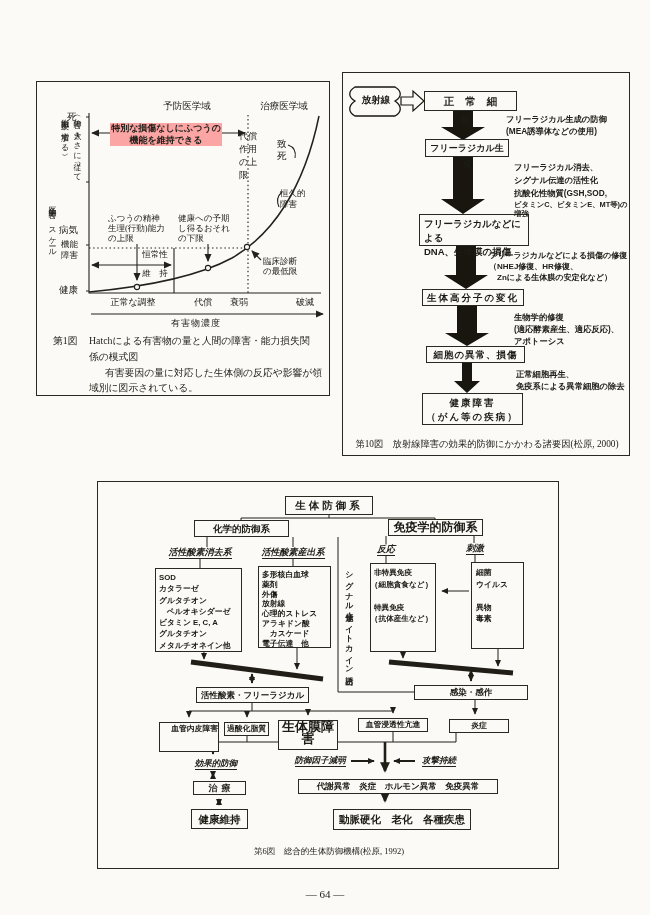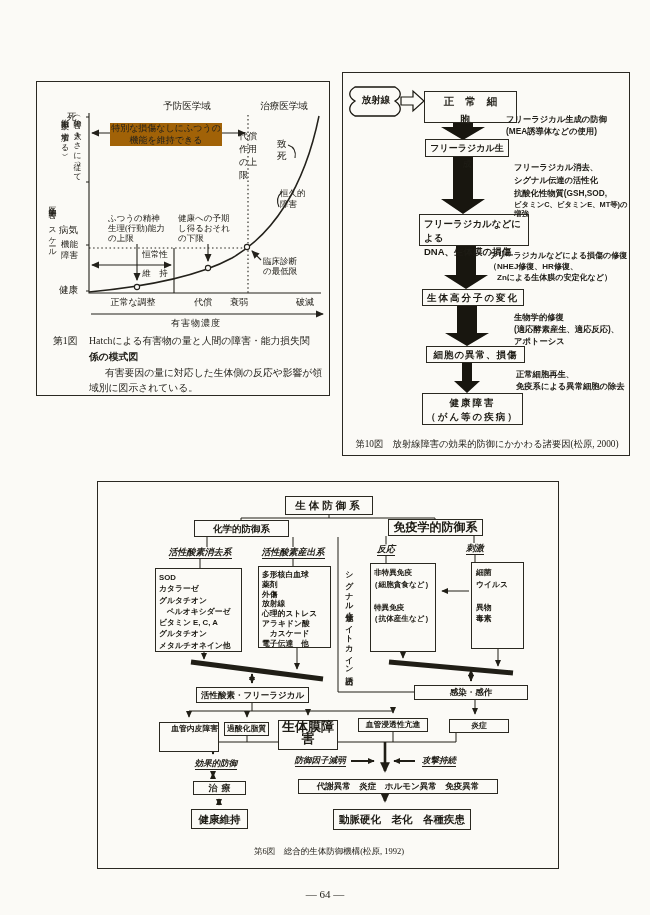--- a/index.html
+++ b/index.html
@@ -7,21 +7,21 @@
         font-family:"Liberation Serif","DejaVu Serif",serif;color:#23211b;overflow:hidden;}
   .panel{position:absolute;background:#fbfaf6;box-sizing:border-box;}
   .g{font-family:"Liberation Sans","DejaVu Sans",sans-serif;font-weight:bold;}
   .bx{position:absolute;border:1px solid #2a2820;background:#fbfaf6;text-align:center;
       box-sizing:border-box;font-family:"Liberation Sans","DejaVu Sans",sans-serif;font-weight:bold;color:#1d1b14;}
   .lb{position:absolute;line-height:1.18;}
   .ct{text-align:center;}
   .lt{text-align:left;}
   .ul{text-decoration:none;border-bottom:1.4px solid #23211b;padding-bottom:1px;}
   .it{font-style:italic;}
-  .mask{background:#a16207;}
+  .mask{background:#fca5a5;font-weight:bold;}
   .vcol{display:block;}
   .vert{writing-mode:vertical-rl;}
   svg{position:absolute;left:0;top:0;}
 </style>
 </head>
 <body>
 
 <div class="page">
 
   <div class="panel" style="left:36px;top:81px;width:294px;height:315px;border:1.8px solid #2a2822;">
@@ -82,42 +82,42 @@
     <div class="lb" style="left:240px;top:56px;width:11px;font-size:9.5px;line-height:12px;">致死</div>
     <div class="lb" style="left:243px;top:106px;width:30px;font-size:8.5px;line-height:11px;">恒久的障害</div>
     <div class="lb" style="left:71px;top:131px;width:59px;font-size:8.5px;line-height:10px;">ふつうの精神生理(行動)能力の上限</div>
     <div class="lb" style="left:141px;top:131px;width:55px;font-size:8.5px;line-height:10px;">健康への予期し得るおそれの下限</div>
     <div class="lb ct" style="left:101px;top:167px;width:34px;font-size:8.5px;">恒常性</div>
     <div class="lb ct" style="left:101px;top:186px;width:34px;font-size:8.5px;">維　持</div>
     <div class="lb" style="left:226px;top:174px;width:38px;font-size:8.5px;line-height:10px;">臨床診断の最低限</div>
 
     <div class="lb" style="left:16px;top:253px;font-size:9.8px;">第1図</div>
     <div class="lb" style="left:52px;top:253px;font-size:9.8px;">Hatchによる有害物の量と人間の障害・能力損失関</div>
-    <div class="lb" style="left:52px;top:269px;font-size:9.8px;font-weight:bold;">係の模式図</div>
+    <div class="lb" style="left:52px;top:269px;font-size:9.8px;">係の模式図</div>
     <div class="lb" style="left:68px;top:285px;font-size:9.8px;">有害要因の量に対応した生体側の反応や影響が領</div>
     <div class="lb" style="left:52px;top:300px;font-size:9.8px;">域別に図示されている。</div>
   </div>
 
   <div class="panel" style="left:342px;top:72px;width:288px;height:384px;border:1.5px solid #2a2822;">
 
     <svg width="288" height="384" viewBox="0 0 288 384">
       <g fill="#18160f">
         <path d="M110,38 h20 v16 h12 l-22,13 -22,-13 h12 z"></path>
         <path d="M110,84 h20 v42 h12 l-22,15 -22,-15 h12 z"></path>
         <path d="M113,173 h20 v29 h12 l-22,14 -22,-14 h12 z"></path>
         <path d="M114,233 h20 v27 h12 l-22,13 -22,-13 h12 z"></path>
         <path d="M119,290 h10 v18 h8 l-13,12 -13,-12 h8 z"></path>
       </g>
       <path d="M12,14 C5,18 5,24 12,28 C5,33 5,39 12,43 L52,43 C59,39 59,33 52,28 C59,24 59,18 52,14 Z" fill="#fbfaf6" stroke="#18160f" stroke-width="1.3"></path>
       <path d="M58,24 h12 v-6 l11,10 -11,10 v-6 h-12 z" fill="#fbfaf6" stroke="#18160f" stroke-width="1.2"></path>
     </svg>
 
     <div class="lb ct g" style="left:13px;top:21px;width:40px;font-size:9.5px;">放射線</div>
 
-    <div class="bx" style="left:81px;top:18px;width:93px;height:32px;line-height:18px;font-size:10.5px;letter-spacing:11px;text-indent:11px;border-width:1.4px;">正常細胞</div>
+    <div class="bx" style="left:81px;top:18px;width:93px;height:20px;line-height:18px;font-size:10.5px;letter-spacing:11px;text-indent:11px;border-width:1.4px;">正常細胞</div>
     <div class="bx" style="left:82px;top:66px;width:84px;height:18px;line-height:16px;font-size:9px;border-width:1.4px;">フリーラジカル生成</div>
     <div class="bx lt" style="left:76px;top:141px;width:110px;height:32px;font-size:9.5px;line-height:14px;padding:2px 0 0 4px;border-width:1.4px;">フリーラジカルなどによる<br>DNA、生体膜の損傷</div>
     <div class="bx" style="left:79px;top:216px;width:102px;height:17px;line-height:15px;font-size:9.5px;letter-spacing:2px;border-width:1.4px;">生体高分子の変化</div>
     <div class="bx" style="left:83px;top:273px;width:99px;height:17px;line-height:15px;font-size:9.5px;letter-spacing:1px;border-width:1.4px;">細胞の異常、損傷</div>
     <div class="bx" style="left:79px;top:320px;width:101px;height:32px;font-size:9.5px;line-height:14px;letter-spacing:2px;padding-top:2px;border-width:1.4px;">健康障害<br>（がん等の疾病）</div>
 
     <div class="lb g" style="left:163px;top:41px;font-size:8.3px;line-height:11.5px;font-weight:600;">フリーラジカル生成の防御<br>(MEA誘導体などの使用)</div>
     <div class="lb g" style="left:171px;top:88px;font-size:8.3px;line-height:13px;font-weight:600;">フリーラジカル消去、<br>シグナル伝達の活性化<br>抗酸化性物質(GSH,SOD,</div>
     <div class="lb g" style="left:171px;top:128px;font-size:7.4px;font-weight:600;">ビタミンC、ビタミンE、MT等)の増強</div>
     <div class="lb g" style="left:146px;top:178px;font-size:8px;line-height:10.8px;font-weight:600;">フリーラジカルなどによる損傷の修復<br>（NHEJ修復、HR修復、<br>　Znによる生体膜の安定化など）</div>

